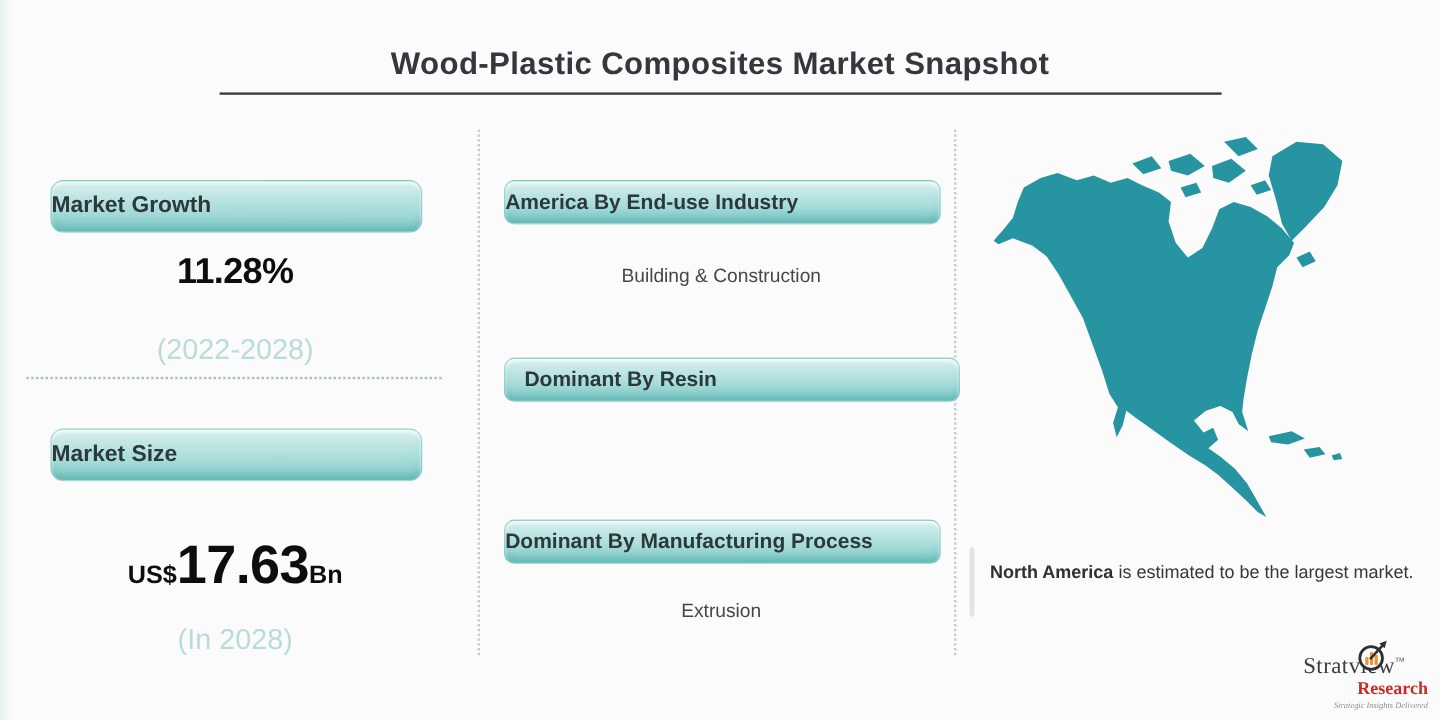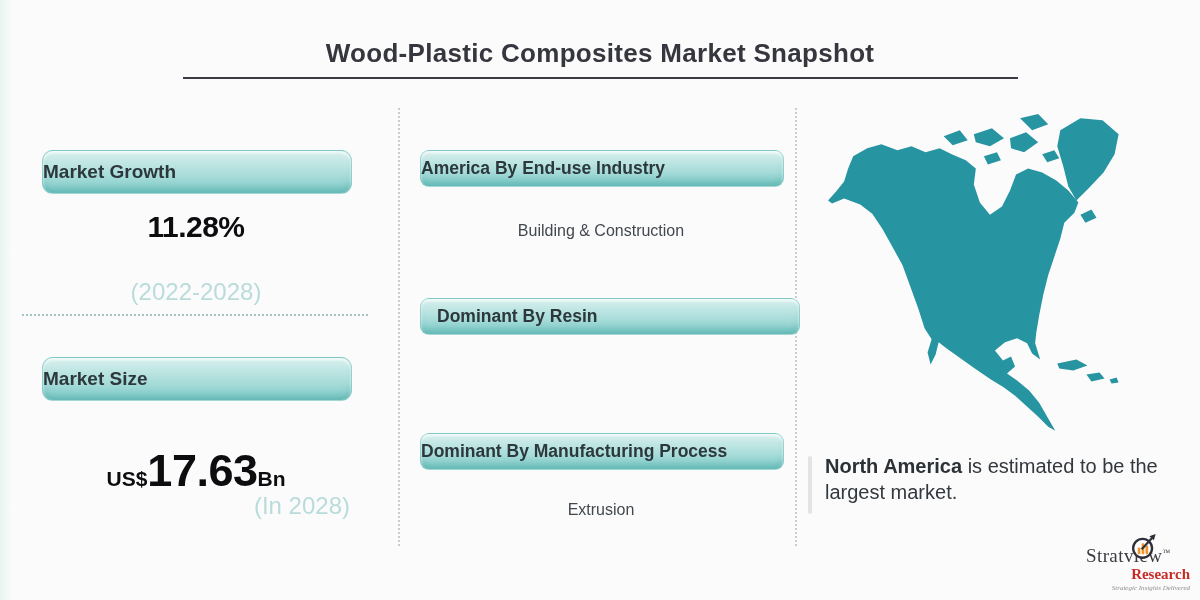--- a/index.html
+++ b/index.html
@@ -29,38 +29,38 @@
   }
   .pill-left{left:42px;width:308px;height:42px;border-radius:11px;font-size:19px;}
   .pill-mid{left:420px;width:362px;height:35px;border-radius:9px;font-size:17.5px;}
   .badge-growth{top:150px;} .badge-size{top:357px;}
   .m-badge-1{top:150px;} .m-badge-2{top:298px;padding-left:16px;} .m-badge-3{top:433px;}
   
   .growth-value{position:absolute;left:42px;top:210px;width:308px;text-align:center;
     font-size:30px;font-weight:800;color:var(--black-value,#0d0d0f);letter-spacing:-.5px;}
   .period{position:absolute;left:42px;width:308px;text-align:center;
     font-size:24px;color:var(--muted-teal,#b9dcda);}
-  .growth-period{top:278px;} .size-period{top:492px;text-align:right;}
+  .growth-period{top:278px;} .size-period{top:520px;}
   .dotted-hr{position:absolute;left:22px;top:314px;width:346px;height:0;
     border-top:2.5px dotted var(--dot-teal,#a3c4c3);}
   .size-row{position:absolute;left:42px;top:424px;width:308px;display:flex;
     justify-content:center;align-items:baseline;color:var(--black-value,#0d0d0f);margin-top:21px;}
   .size-cur,.size-unit{font-size:21px;font-weight:600;}
   .size-big{font-size:45px;font-weight:800;letter-spacing:-.5px;}
   
   .m-value{position:absolute;left:420px;width:362px;text-align:center;
     font-size:16px;color:var(--body-text,#42484e);}
   .m-value-1{top:222px;} .m-value-2{top:369px;} .m-value-3{top:501px;}
   
   .map{position:absolute;left:823px;top:110px;width:367px;height:337px;}
   .map path{fill:var(--accent-teal,#2794a1);}
   .accent-bar{position:absolute;left:808px;top:456px;width:4px;height:58px;
     background:var(--bar-gray,#e1e3e4);border-radius:2px;}
-  .na-note{position:absolute;left:825px;top:433px;width:358px;
-    font-size:20px;line-height:1.32;color:#33383d;}
+  .na-note{position:absolute;left:825px;top:453px;width:358px;
+    font-size:15px;line-height:1.32;color:#33383d;}
   .na-note b{font-weight:700;color:#2c3136;}
   
   .logo{position:absolute;left:1086px;top:536px;width:104px;
     font-family:"Liberation Serif", serif;}
   .logo-icon{position:absolute;left:44px;top:-3px;width:27px;height:27px;}
   .logo-brand{margin-top:9px;font-size:19px;color:#3b3b40;letter-spacing:.4px;}
   .logo-brand sup{font-size:8px;letter-spacing:0;}
   .logo-research{text-align:right;font-size:15px;font-weight:700;
     color:var(--logo-red,#c82b26);margin-top:-1px;}
   .logo-tagline{text-align:right;font-size:7px;font-style:italic;

